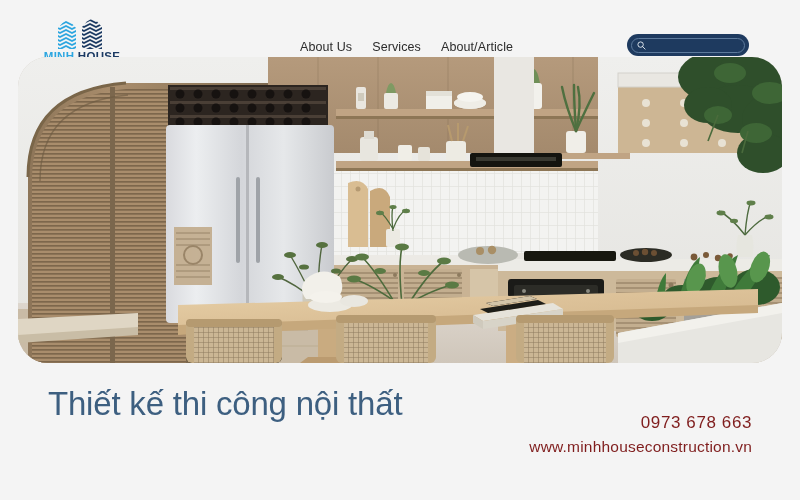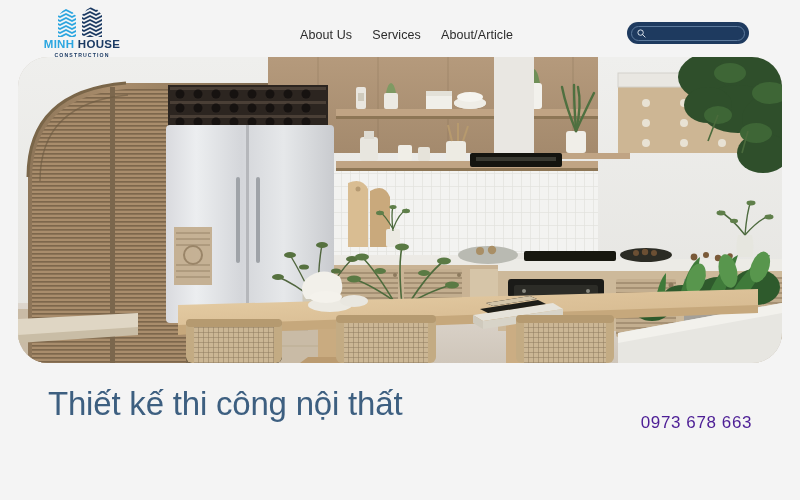--- a/index.html
+++ b/index.html
@@ -11,21 +11,21 @@
     height: 500px;
     overflow: hidden;
     background: #f4f4f4;
     font-family: "Liberation Sans", sans-serif;
     position: relative;
   }
 
   
   .header {
     position: absolute;
-    left: 0; top: 4px;
+    left: 0; top: 16px;
     width: 776px;
     height: 57px;
     display: flex;
     align-items: center;
     background: #f4f4f4;
   }
 
   .logo-block {
     position: absolute;
     left: 42px;
@@ -136,21 +136,21 @@
     font-weight: normal;
     line-height: 1.26;
     letter-spacing: -0.2px;
     white-space: nowrap;
   }
   .contact {
     position: absolute;
     right: 48px;
     top: 412px;
     text-align: right;
-    color: #4c1d95;
+    color: #7f1d1d;
   }
   .phone {
     font-size: 17px;
     letter-spacing: .6px;
     line-height: 1.35;
   }
   .website {
     font-size: 15.5px;
     letter-spacing: .2px;
     line-height: 1.5;
@@ -608,13 +608,14 @@
     <rect x="0" y="0" width="764" height="306" fill="none"></rect>
   </svg>
 </div>
 
 <div class="headline">
   <div>Thiết kế thi công nội thất</div>
 </div>
 
 <div class="contact">
   <div class="phone">0973 678 663</div>
+  <div class="website">www.minhhouseconstruction.vn</div>
 </div>
 
 </body></html>

